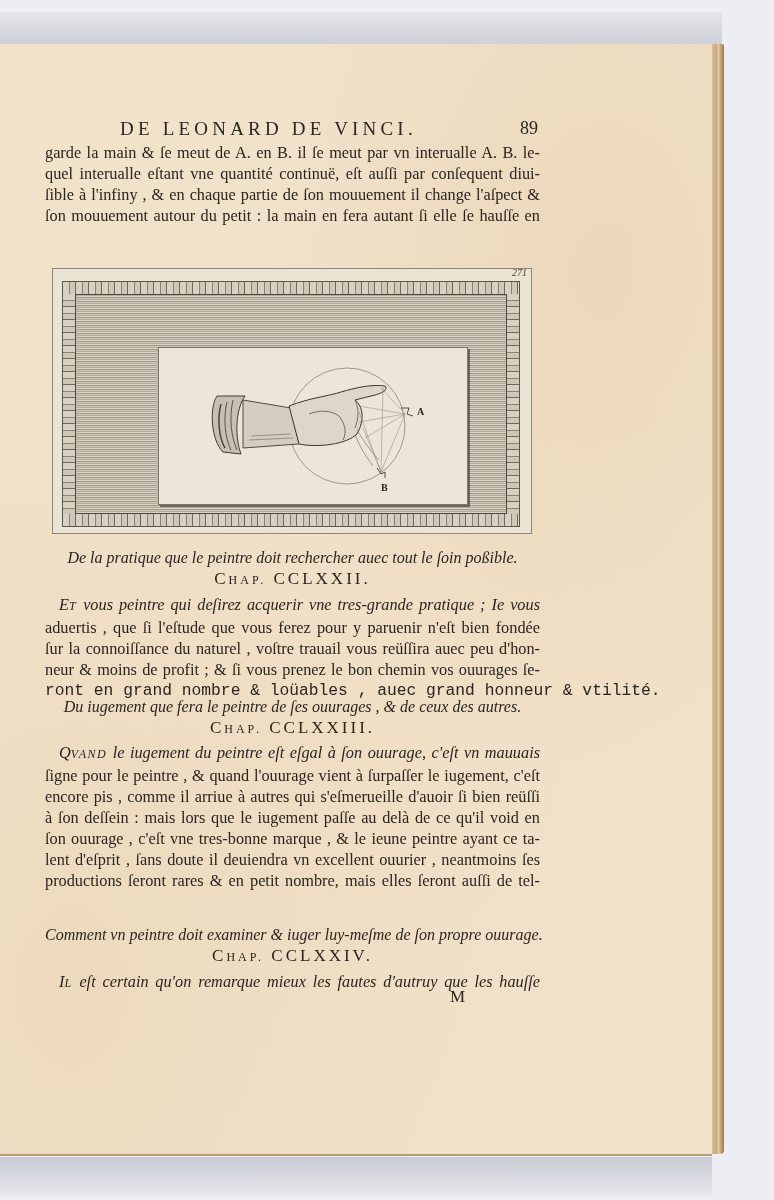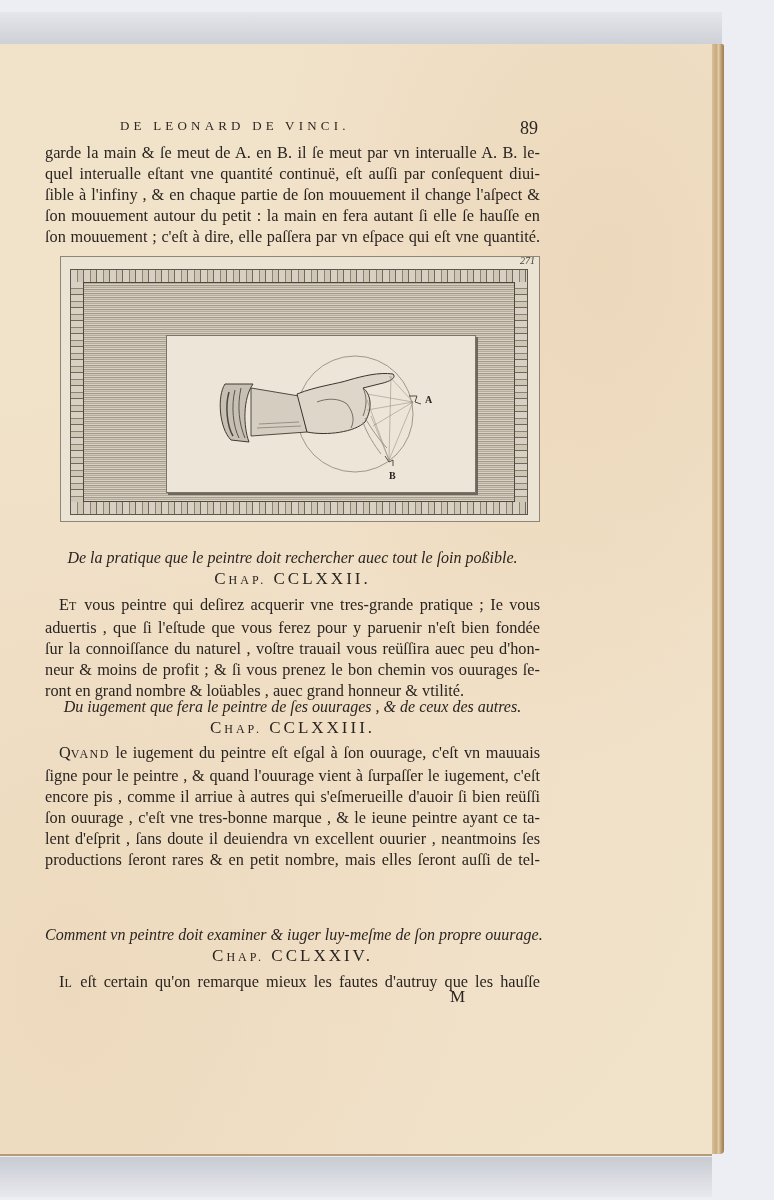--- a/index.html
+++ b/index.html
@@ -57,21 +57,21 @@
       position: absolute;
       left: 45px;
       top: 0;
       width: 495px;
       color: #2a2420;
     }
     .running-head {
       position: absolute;
       top: 74px;
       left: 75px;
-      font-size: 13px;
+      font-size: 19px;
       letter-spacing: 4.2px;
       color: #2c2621;
       white-space: nowrap;
     }
     .folio {
       position: absolute;
       top: 74px;
       left: 475px;
       font-size: 18px;
       color: #2c2621;
@@ -85,23 +85,25 @@
       text-align: justify;
       color: #2a2420;
     }
     .para .line {
       display: block;
       white-space: nowrap;
       text-align-last: justify;
     }
     .para .line.last {
       text-align-last: left;
+      font-family: Liberation Mono, monospace;
     }
     .para .line.indent {
       padding-left: 14px;
+      font-style: italic;
     }
     .smallcaps {
       font-size: 12px;
       letter-spacing: 1.5px;
     }
     .chapter-title {
       position: absolute;
       left: 0;
       width: 495px;
       text-align: center;
@@ -209,21 +211,20 @@
   <div class="content">
 
     <div class="running-head">DE LEONARD DE VINCI.</div>
     <div class="folio">89</div>
 
     <div class="para" style="top:98px;">
       <span class="line">garde la main &amp; ſe meut de A. en B. il ſe meut par vn interualle A. B. le-</span>
       <span class="line">quel interualle eſtant vne quantité continuë, eſt auſſi par conſequent diui-</span>
       <span class="line">ſible à l'infiny , &amp; en chaque partie de ſon mouuement il change l'aſpect &amp;</span>
       <span class="line">ſon mouuement autour du petit : la main en fera autant ſi elle ſe hauſſe en</span>
-      <span class="line">ſon mouuement ; c'eſt à dire, elle paſſera par vn eſpace qui eſt vne quantité.</span>
     </div>
 
     <div class="chapter-title" style="top:505px;">De la pratique que le peintre doit rechercher auec tout le ſoin poßible.</div>
     <div class="chapter-number" style="top:525px;">
       <span class="chap-label"><span>C</span><span class="sc">HAP.</span></span>
       <span>CCLXXII.</span>
     </div>
     <div class="para" style="top:550px;">
       <span class="line indent"><span>E</span><span class="smallcaps">T</span><span> vous peintre qui deſirez acquerir vne tres-grande pratique ; Ie vous</span></span>
       <span class="line">aduertis , que ſi l'eſtude que vous ferez pour y paruenir n'eſt bien fondée</span>
@@ -234,37 +235,38 @@
 
     <div class="chapter-title" style="top:654px;">Du iugement que fera le peintre de ſes ouurages , &amp; de ceux des autres.</div>
     <div class="chapter-number" style="top:674px;">
       <span class="chap-label"><span>C</span><span class="sc">HAP.</span></span>
       <span>CCLXXIII.</span>
     </div>
     <div class="para" style="top:698px;">
       <span class="line indent"><span>Q</span><span class="smallcaps">VAND</span><span> le iugement du peintre eſt eſgal à ſon ouurage, c'eſt vn mauuais</span></span>
       <span class="line">ſigne pour le peintre , &amp; quand l'ouurage vient à ſurpaſſer le iugement, c'eſt</span>
       <span class="line">encore pis , comme il arriue à autres qui s'eſmerueille d'auoir ſi bien reüſſi</span>
+      <span class="line">à ſon deſſein : mais lors que le iugement paſſe au delà de ce qu'il void en</span>
       <span class="line">ſon ouurage , c'eſt vne tres-bonne marque , &amp; le ieune peintre ayant ce ta-</span>
       <span class="line">lent d'eſprit , ſans doute il deuiendra vn excellent ouurier , neantmoins ſes</span>
       <span class="line">productions ſeront rares &amp; en petit nombre, mais elles ſeront auſſi de tel-</span>
     </div>
 
     <div class="chapter-title" style="top:882px;">Comment vn peintre doit examiner &amp; iuger luy-meſme de ſon propre ouurage.</div>
     <div class="chapter-number" style="top:902px;">
       <span class="chap-label"><span>C</span><span class="sc">HAP.</span></span>
       <span>CCLXXIV.</span>
     </div>
     <div class="para" style="top:927px;">
       <span class="line indent"><span>I</span><span class="smallcaps">L</span><span> eſt certain qu'on remarque mieux les fautes d'autruy que les hauſſe</span></span>
     </div>
     <div class="catchword" style="top:943px;">M</div>
   </div>
 
-  <div class="plate" style="top:212px;margin-left:8px;">
+  <div class="plate" style="top:224px;">
     <div class="plate-number">271</div>
     <div class="frame-outer">
       <div class="frame-side-l"></div>
       <div class="frame-side-r"></div>
       <div class="frame-inner">
         <div class="picture">
           <svg width="308" height="156" viewBox="0 0 308 156">
 
             <circle cx="188" cy="78" r="58" fill="none" stroke="#8a8276" stroke-width="0.8"></circle>
 

